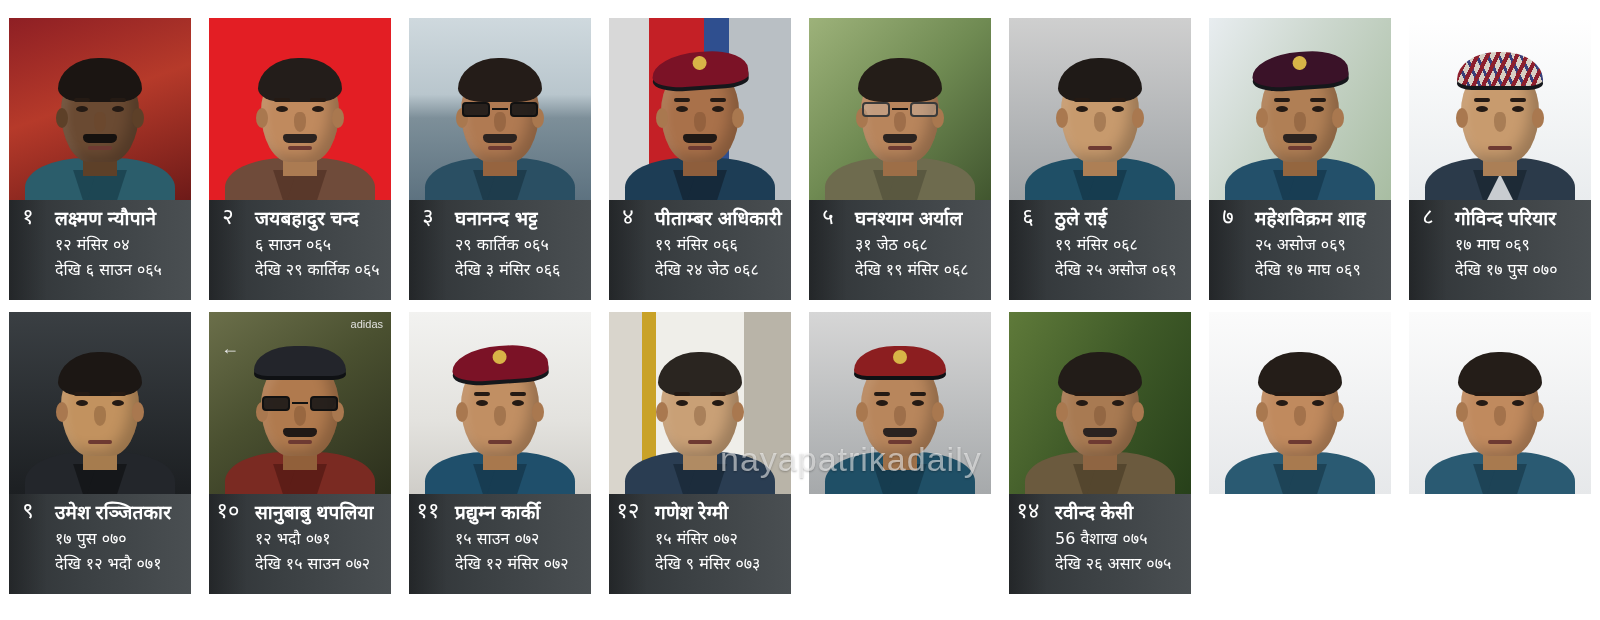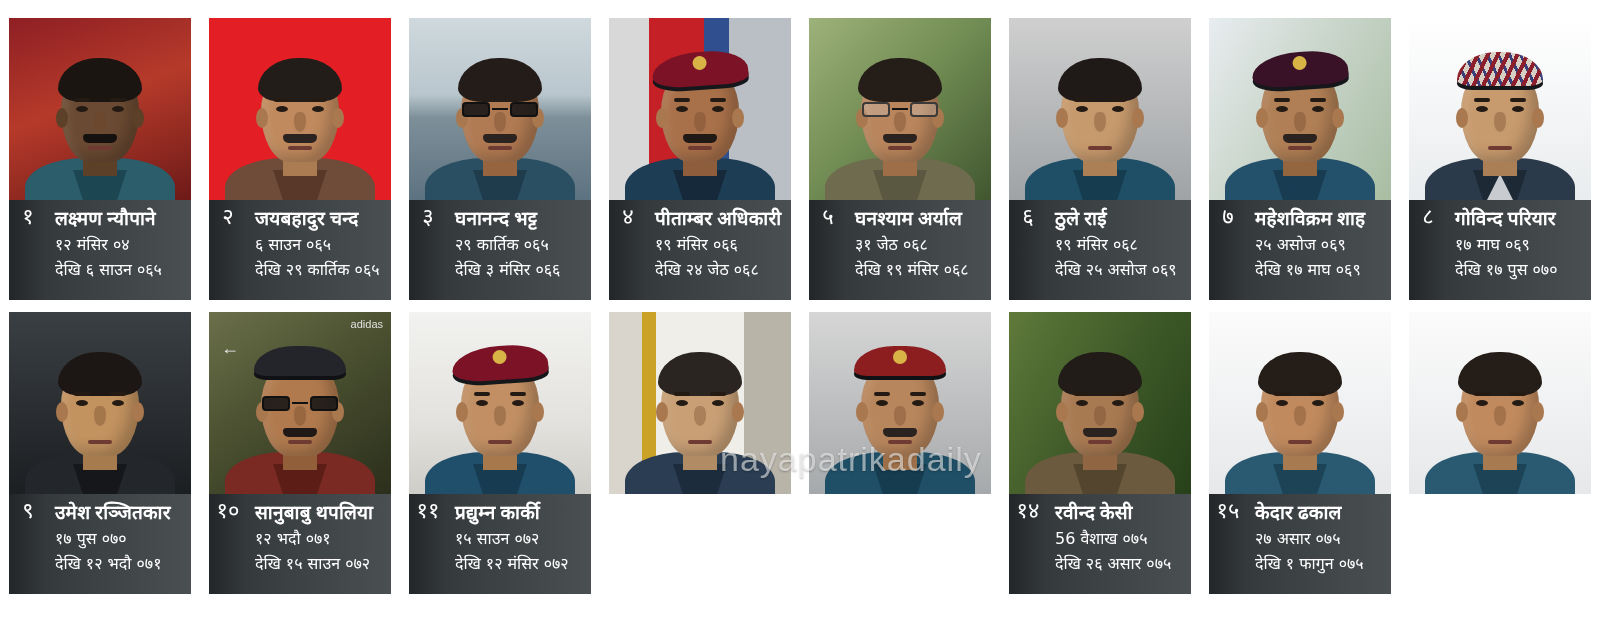--- a/index.html
+++ b/index.html
@@ -277,21 +277,21 @@
     line-height: 1;
     color: #ffffff;
     font-family: "DejaVu Sans", sans-serif;
     background: linear-gradient(90deg, rgba(0,0,0,.25), rgba(0,0,0,0));
   }
   .name {
     font-size: 19px;
     line-height: 26px;
     font-weight: bold;
     white-space: nowrap;
-    font-family: Liberation Serif, serif;
+    font-family: Liberation Sans, sans-serif;
     letter-spacing: .2px;
   }
   .d1, .d2 {
     font-size: 16px;
     line-height: 25px;
     white-space: nowrap;
     font-family: "DejaVu Sans", sans-serif;
   }
   .watermark {
     position: absolute;
@@ -671,20 +671,26 @@
             <div class="ear-r"></div>
           <div class="hair" style="background:#2a2520"></div>
           <div class="brow-l"></div>
             <div class="brow-r"></div>
           <div class="eye-l"></div>
             <div class="eye-r"></div>
           <div class="nose"></div>
           <div class="mouth"></div>
         </div>
       </div>
+      <div class="label">
+        <div class="idx">१२</div>
+        <div class="name">गणेश रेग्मी</div>
+        <div class="d1">१५ मंसिर ०७२</div>
+        <div class="d2">देखि ९ मंसिर ०७३</div>
+      </div>
     </div>
 
     <div class="card">
       <div class="photo">
         <div class="bg" style="background:linear-gradient(180deg,#d6d6d6,#a6a9ab)"></div>
         <div class="face">
           <div class="shoulders" style="background:#1f4f66"></div>
           <div class="collar-l" style="background:#163c4f"></div>
           <div class="collar-r" style="background:#163c4f"></div>
           <div class="neck" style="background:#9d7049"></div>
@@ -747,26 +753,20 @@
             <div class="ear-r"></div>
           <div class="hair" style="background:#241d18"></div>
           <div class="brow-l"></div>
             <div class="brow-r"></div>
           <div class="eye-l"></div>
             <div class="eye-r"></div>
           <div class="nose"></div>
           <div class="mouth"></div>
         </div>
       </div>
-      <div class="label">
-        <div class="idx">१५</div>
-        <div class="name">केदार ढकाल</div>
-        <div class="d1">२७ असार ०७५</div>
-        <div class="d2">देखि १ फागुन ०७५</div>
-      </div>
     </div>
 
     <div class="card">
       <div class="photo">
         <div class="bg" style="background:linear-gradient(180deg,#fbfbfb,#e6e8ea)"></div>
         <div class="face">
           <div class="shoulders" style="background:#2a5a72"></div>
           <div class="collar-l" style="background:#1d4356"></div>
           <div class="collar-r" style="background:#1d4356"></div>
           <div class="neck" style="background:#a87a4f"></div>

